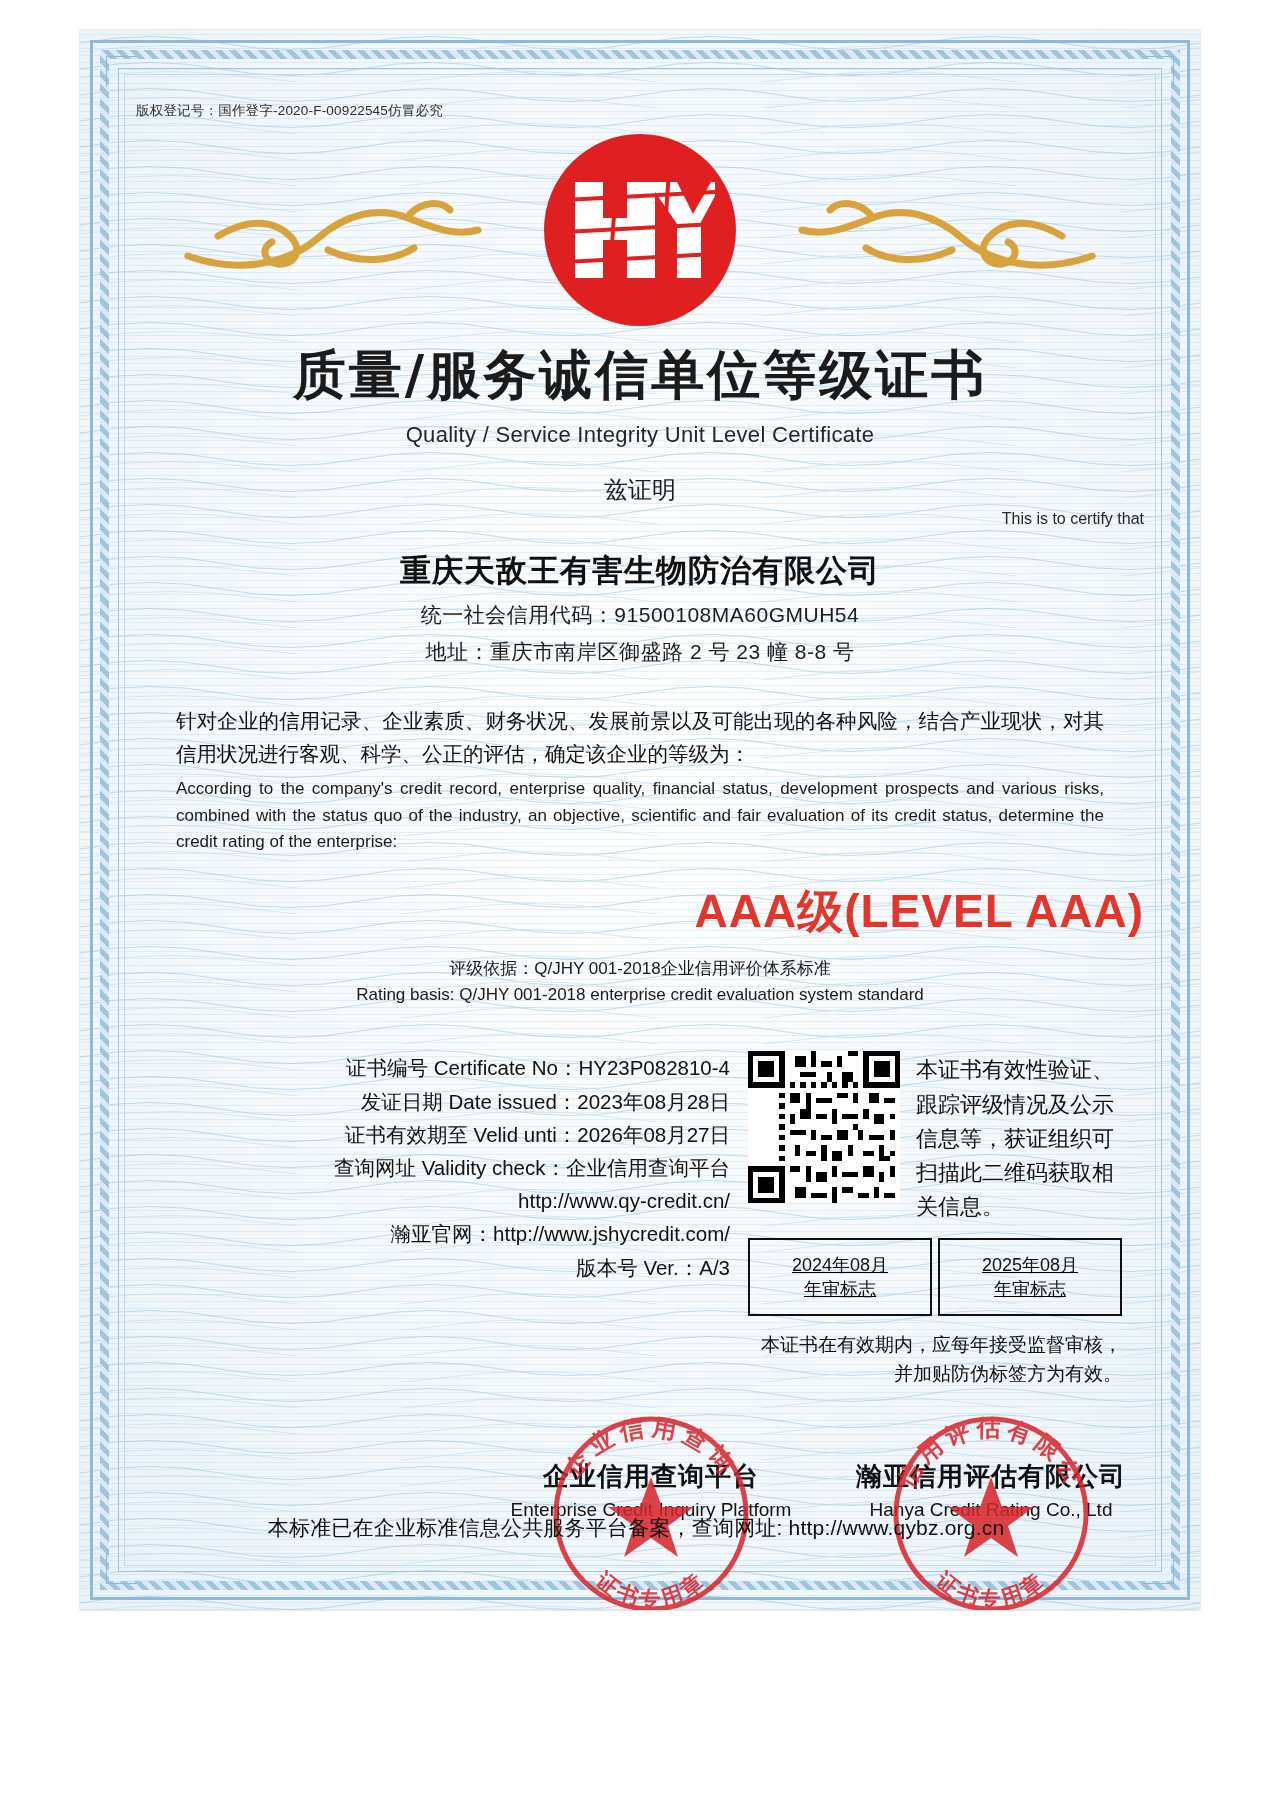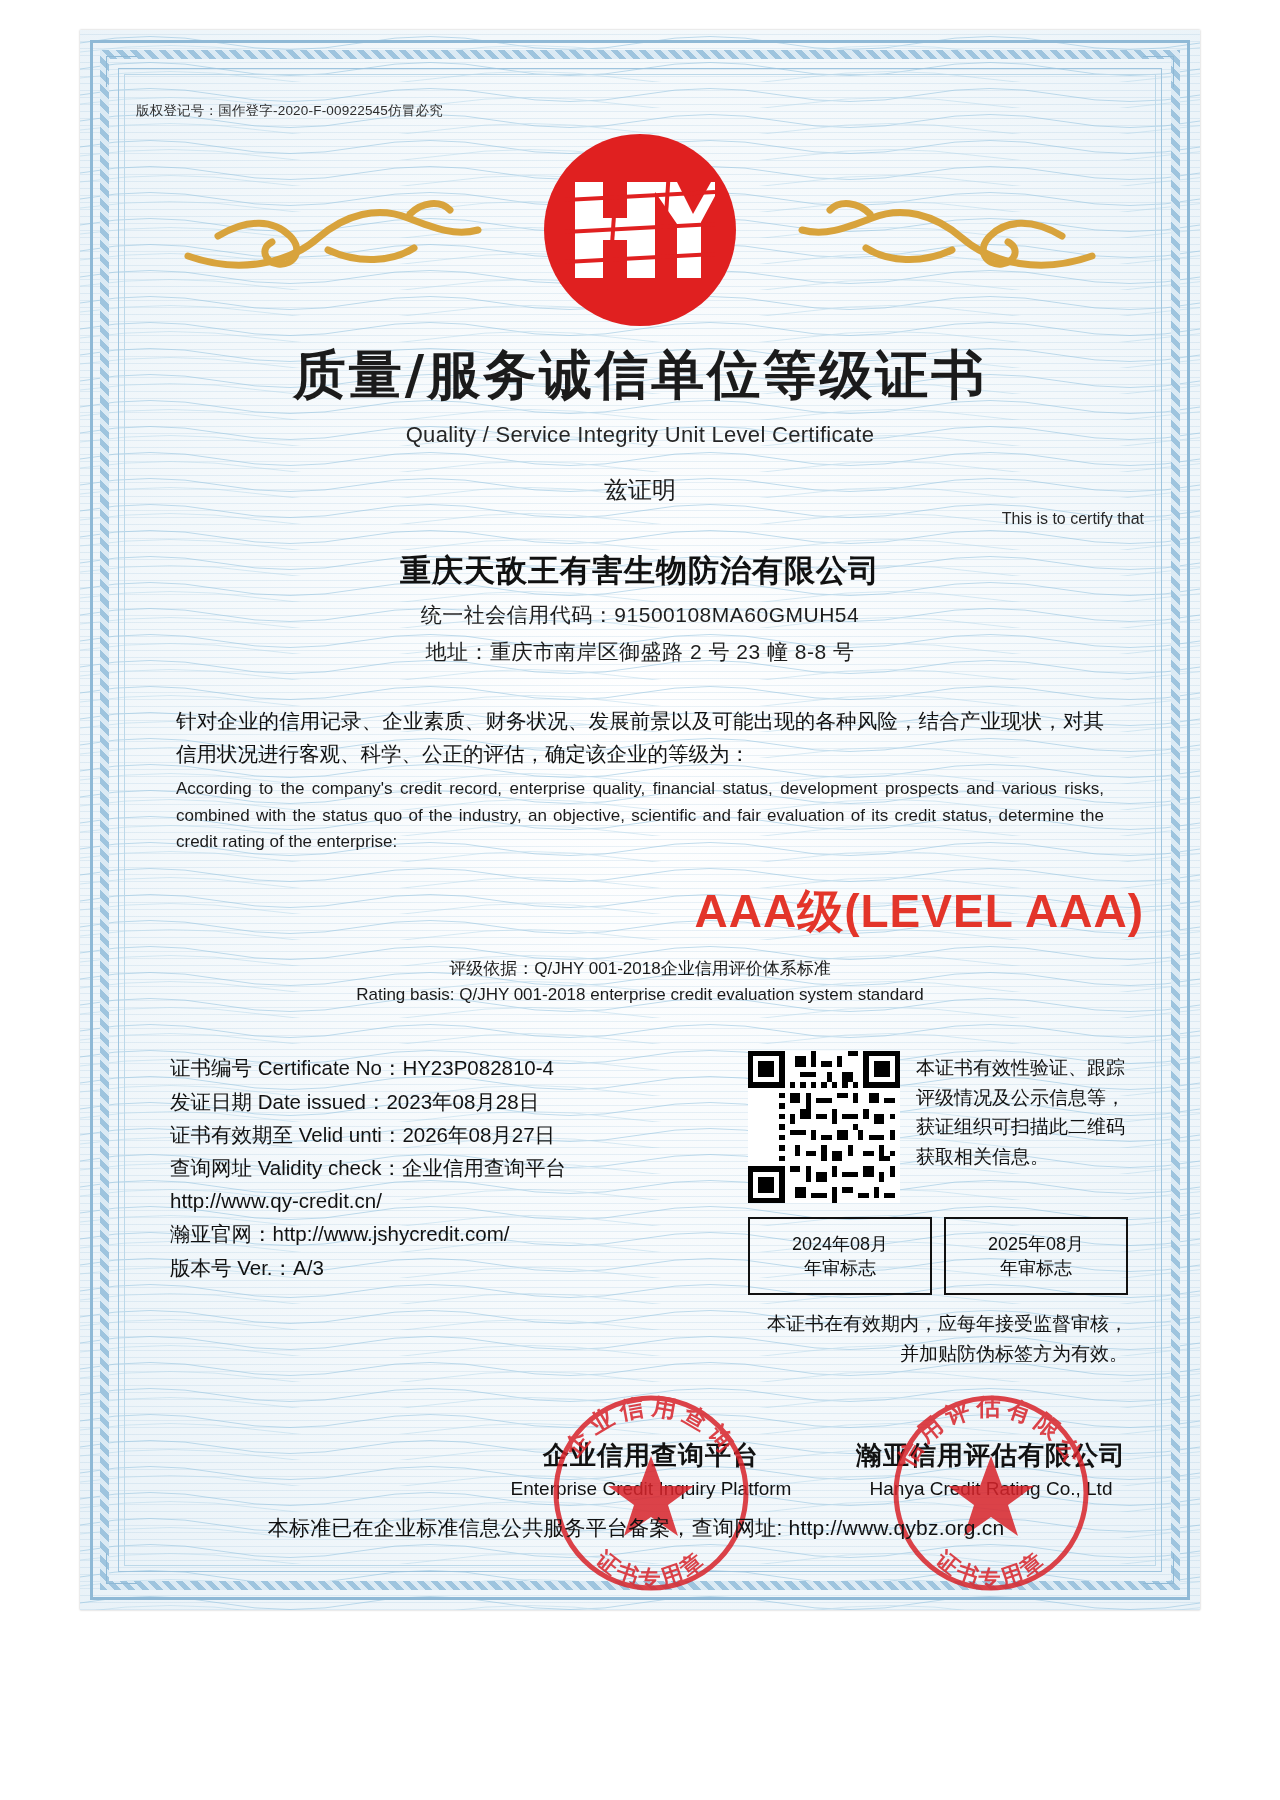--- a/index.html
+++ b/index.html
@@ -210,46 +210,47 @@
     margin-top: 46px;
     padding: 0 34px 0 34px;
     gap: 18px;
   }
   .details {
     flex: 0 0 560px;
     font-size: 20.5px;
     line-height: 1.62;
     color: #111;
   }
-  .details-line { white-space: nowrap; }
+  .details-line { white-space: nowrap; text-align: right; }
 
   .qr-col {
     flex: 1;
     display: flex;
     flex-direction: column;
   }
   .qr-top {
     display: flex;
     gap: 16px;
   }
   .qr-code {
     width: 152px;
     height: 152px;
     flex: 0 0 152px;
   }
   .qr-note {
-    font-size: 19px;
+    font-size: 22px;
     line-height: 1.55;
     color: #111;
     padding-top: 2px;
   }
   .stamp-boxes {
     display: flex;
-    gap: 14px;
+    gap: 8px;
     margin-top: 14px;
+    text-decoration: underline;
   }
   .stamp-box {
     width: 180px;
     height: 74px;
     border: 2px solid #111;
     display: flex;
     flex-direction: column;
     align-items: center;
     justify-content: center;
     font-size: 18px;

